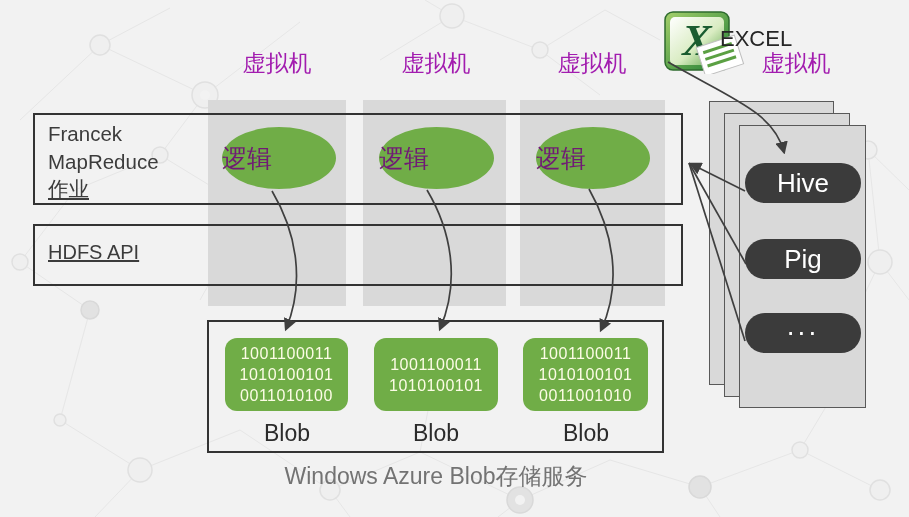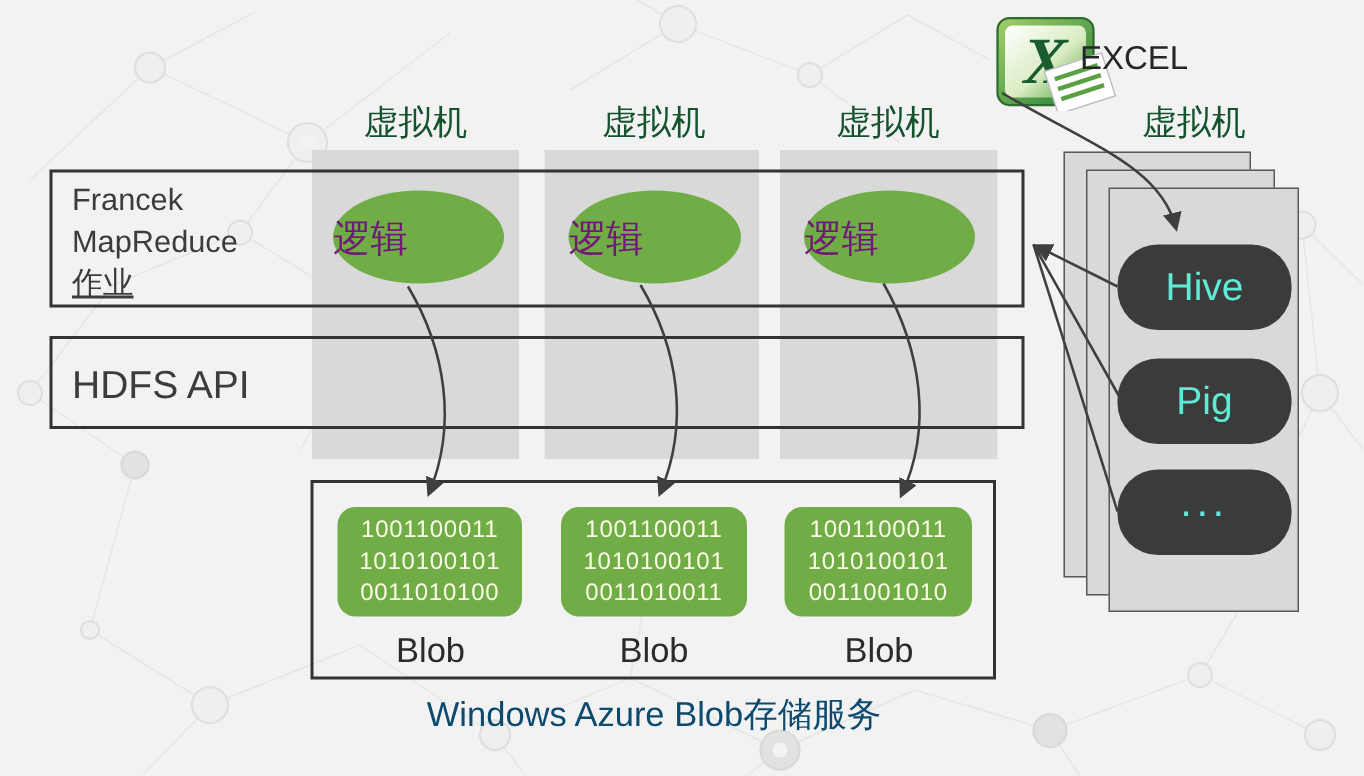--- a/index.html
+++ b/index.html
@@ -8,56 +8,56 @@
     background:#f2f2f2;
     font-family:"Liberation Sans", sans-serif;
     color:#3c3c3c;
   }
   
   .vm-col{position:absolute;top:100px;height:206px;background:#d9d9d9;}
   .vm-col.c1{left:208px;width:138px;}
   .vm-col.c2{left:363px;width:143px;}
   .vm-col.c3{left:520px;width:145px;}
   
-  .vm-label{position:absolute;top:66px;transform:translateX(-50%);
-    font-size:23px;color:#14532d;white-space:nowrap;font-family:Liberation Serif, serif;}
+  .vm-label{position:absolute;top:48px;transform:translateX(-50%);
+    font-size:23px;color:#a21caf;white-space:nowrap;font-family:Liberation Serif, serif;}
   
   .frame{position:absolute;border:2px solid #333;box-sizing:border-box;background:transparent;}
   .hadoop-box{left:33px;top:113px;width:650px;height:92px;}
   .hdfs-box{left:33px;top:224px;width:650px;height:62px;}
   .blob-frame{left:207px;top:320px;width:457px;height:133px;}
   .hadoop-text{position:absolute;left:48px;top:120px;font-size:20.5px;line-height:27.5px;color:#3c3c3c;}
   .hadoop-text .u{text-decoration:underline;}
-  .hdfs-text{position:absolute;left:48px;top:241px;font-size:26px;color:#3c3c3c;}
+  .hdfs-text{position:absolute;left:48px;top:241px;font-size:20px;color:#3c3c3c;text-decoration:underline;}
   
   .logic{position:absolute;top:127px;width:114px;height:62px;background:#70ad47;
     border-radius:50%;display:flex;align-items:center;justify-content:flex-start;
     color:#701a75;font-size:25px;}
   .logic.e1{left:222px;}
   .logic.e2{left:379px;width:115px;}
   .logic.e3{left:536px;}
   
   .blob{position:absolute;top:338px;height:73px;background:#70ad47;border-radius:12px;
     display:flex;flex-direction:column;align-items:center;justify-content:center;
     color:#fcfce6;font-size:16px;line-height:21px;letter-spacing:0.5px;}
   .blob.b1{left:225px;width:123px;}
   .blob.b2{left:374px;width:124px;}
   .blob.b3{left:523px;width:125px;}
   .blob-label{position:absolute;top:420px;transform:translateX(-50%);
     font-size:23px;color:#2b2b2b;}
   .caption{position:absolute;top:461px;left:436px;transform:translateX(-50%);
-    font-size:23px;color:#0c4a6e;white-space:nowrap;}
+    font-size:23px;color:#737373;white-space:nowrap;}
   
   .panel{position:absolute;background:#d9d9d9;border:1.5px solid #595959;box-sizing:border-box;}
   .panel.back{left:709px;top:101px;width:125px;height:284px;}
   .panel.mid{left:724px;top:113px;width:126px;height:284px;}
   .panel.front{left:739px;top:125px;width:127px;height:283px;}
-  .pill{position:absolute;left:745px;width:116px;height:57px;background:#3b3b3b;
+  .pill{position:absolute;left:745px;width:116px;height:40px;background:#3b3b3b;
     border-radius:27px;display:flex;align-items:center;justify-content:center;
-    color:#5eead4;font-size:26px;}
+    color:#ffffff;font-size:26px;}
   .pill.p1{top:163px;}
   .pill.p2{top:239px;justify-content:center;}
   .pill.p3{top:313px;}
   .pill .dots{transform:translateY(-7px);letter-spacing:3px;font-size:28px;}
   
   .excel-label{position:absolute;left:720px;top:26px;font-size:22px;color:#262626;}
   .excel-icon{position:absolute;left:664px;top:8px;}
   .watermark{position:absolute;left:722px;top:491px;font-size:15px;color:#c2c2c2;
     letter-spacing:0.5px;white-space:nowrap;}
   svg.layer{position:absolute;left:0;top:0;pointer-events:none;}
@@ -139,21 +139,20 @@
   <div class="frame blob-frame"></div>
 
   <div class="blob b1">
     <span>1001100011</span>
     <span>1010100101</span>
     <span>0011010100</span>
   </div>
   <div class="blob b2">
     <span>1001100011</span>
     <span>1010100101</span>
-    <span>0011010011</span>
   </div>
   <div class="blob b3">
     <span>1001100011</span>
     <span>1010100101</span>
     <span>0011001010</span>
   </div>
 
   <div class="blob-label" style="left:287px">Blob</div>
   <div class="blob-label" style="left:436px">Blob</div>
   <div class="blob-label" style="left:586px">Blob</div>

